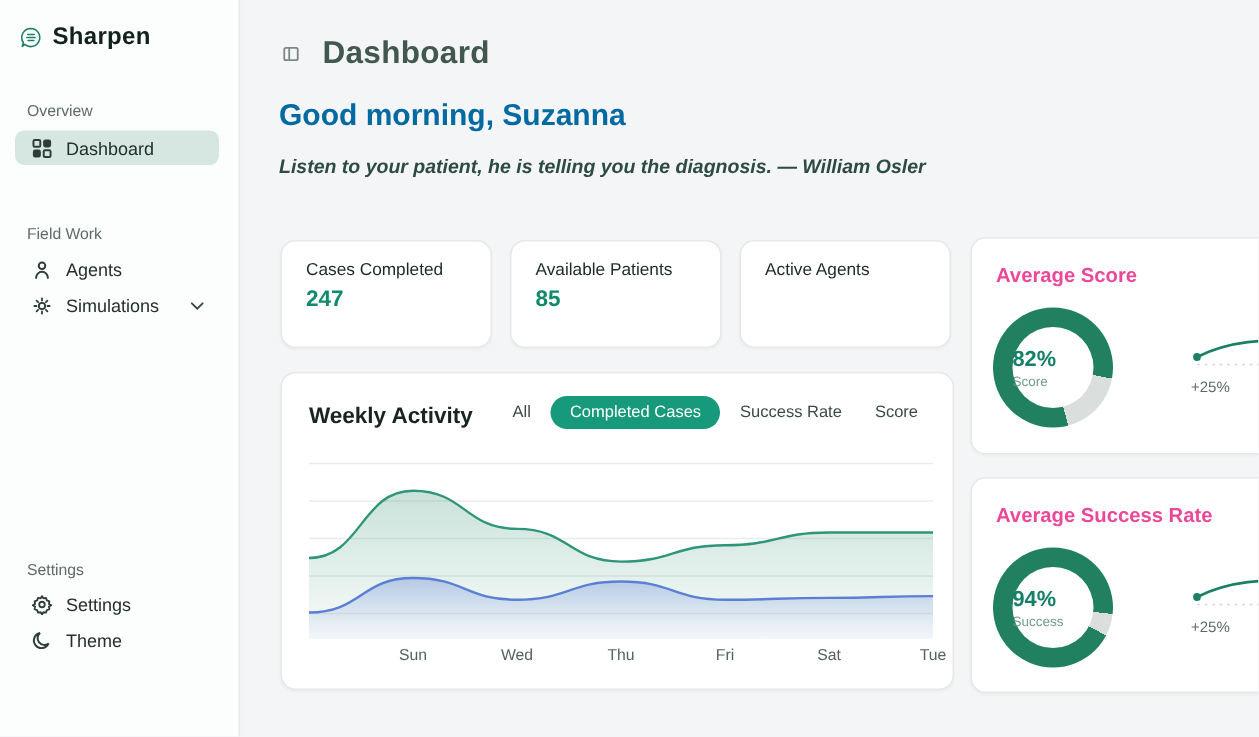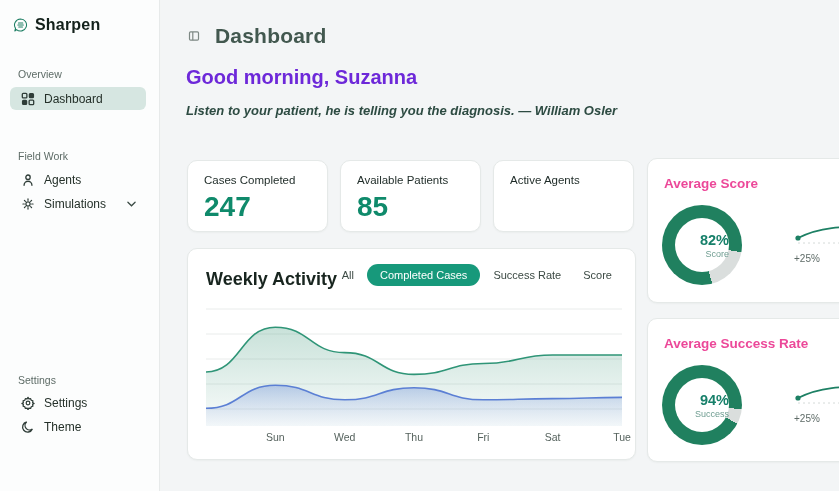--- a/index.html
+++ b/index.html
@@ -29,36 +29,36 @@
     font-size:12px; color:#243029; font-weight:500;
   }
   .nav-item.active { background:#d6e6e1; }
   .nav-item .chev { margin-left:auto; margin-right:10px; display:flex; }
   .nav-icon { display:flex; width:15px; justify-content:center; }
 
   
   .main { position:absolute; left:161px; right:0; top:0; bottom:0; overflow:hidden; background:#f3f5f6; }
   .page-head { position:absolute; left:27px; top:24px; display:flex; align-items:center; gap:15px; }
   .page-title { font-size:21px; font-weight:bold; color:#42584f; letter-spacing:0.2px; }
-  .greeting { position:absolute; left:25px; top:66px; font-size:20px; font-weight:bold; color:#6d28d9; }
+  .greeting { position:absolute; left:25px; top:66px; font-size:20px; font-weight:bold; color:#0369a1; }
   .quote { position:absolute; left:25px; top:103px; font-size:13px; font-style:italic; font-weight:bold; color:#2d4b42; }
 
   
   .card {
     background:#ffffff; border:1px solid #e5e9e8; border-radius:10px;
     box-shadow:0 1px 2px rgba(20,40,35,0.04);
   }
   .stats-row { position:absolute; left:26px; top:160px; display:flex; gap:12px; }
   .stat-card { width:141px; height:72px; padding:13px 16px; }
   .stat-label { font-size:11.5px; color:#1d2a26; font-weight:500; }
-  .stat-value { margin-top:5px; font-size:28px; font-weight:bold; color:#0f8a6b; }
+  .stat-value { margin-top:5px; font-size:15px; font-weight:bold; color:#0f8a6b; }
 
   
   .chart-card { position:absolute; left:26px; top:248px; width:449px; height:212px; }
-  .chart-title { position:absolute; left:18px; top:20px; font-size:18px; font-weight:bold; color:#18251f; }
+  .chart-title { position:absolute; left:18px; top:20px; font-size:15px; font-weight:bold; color:#18251f; }
   .tabs { position:absolute; right:14px; top:15px; display:flex; align-items:center; gap:4px; }
   .tab {
     font-size:11px; color:#3c4a44; padding:5px 9px; border-radius:12px; cursor:pointer; white-space:nowrap;
   }
   .tab.active { background:#17997b; color:#ffffff; padding:5px 13px; }
   .chart-plot { position:absolute; left:18px; top:52px; width:416px; height:125px; }
   .chart-plot svg { width:100%; height:100%; display:block; }
   .x-ticks { position:absolute; left:18px; top:182px; width:416px; height:14px; }
   .x-ticks span {
     position:absolute; transform:translateX(-50%); font-size:10.5px; color:#55625d;
@@ -68,21 +68,21 @@
   .right-col { position:absolute; left:486px; top:158px; width:268px; }
   .metric-card { position:relative; width:268px; height:145px; margin-bottom:15px; }
   .metric-card.second { height:144px; }
   .metric-title { position:absolute; left:16px; top:17px; font-size:13.5px; font-weight:bold; color:#ec4899; }
   .donut {
     position:absolute; left:14px; top:46px; width:80px; height:80px; border-radius:50%;
     display:flex; align-items:center; justify-content:center;
   }
   .donut-hole {
     width:54px; height:54px; border-radius:50%; background:#ffffff;
-    display:flex; flex-direction:column; align-items:flex-end; justify-content:center;
+    display:flex; flex-direction:column; align-items:flex-start; justify-content:center;
   }
   .donut-pct { font-size:14.5px; font-weight:bold; color:#17806a; }
   .donut-sub { font-size:9px; color:#6f9d91; margin-top:1px; }
   .spark { position:absolute; left:144px; top:62px; width:120px; height:46px; }
   .spark .delta { position:absolute; left:2px; top:32px; font-size:10px; color:#5e6b67; }
 </style>
 </head>
 <body>
 
 <div class="app">

